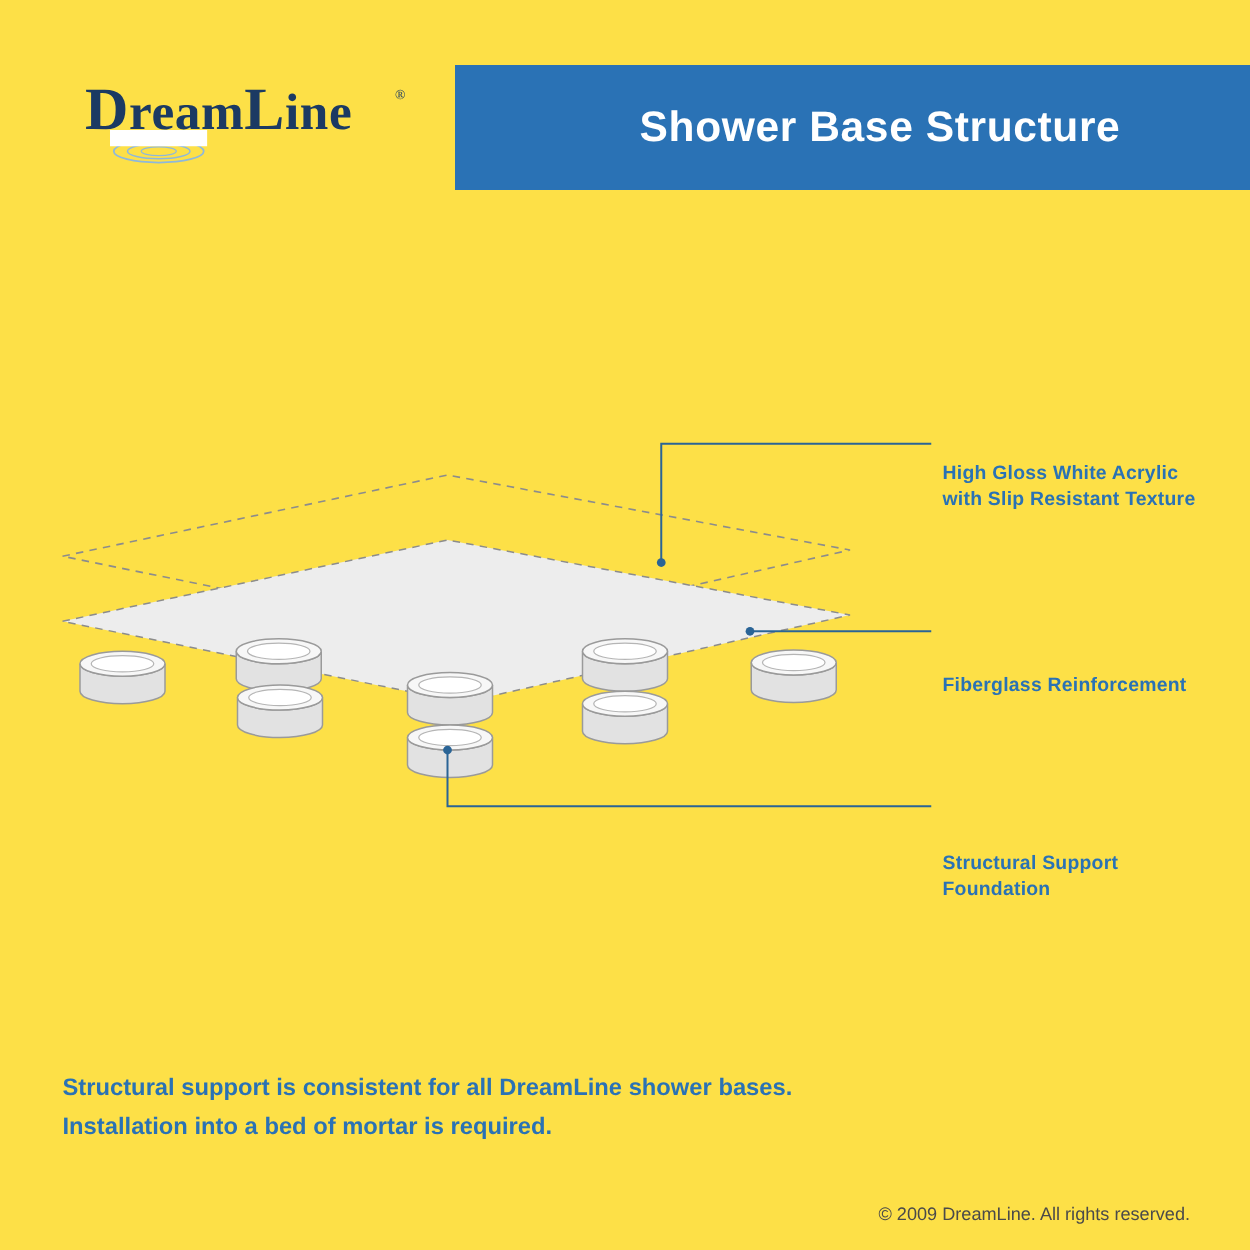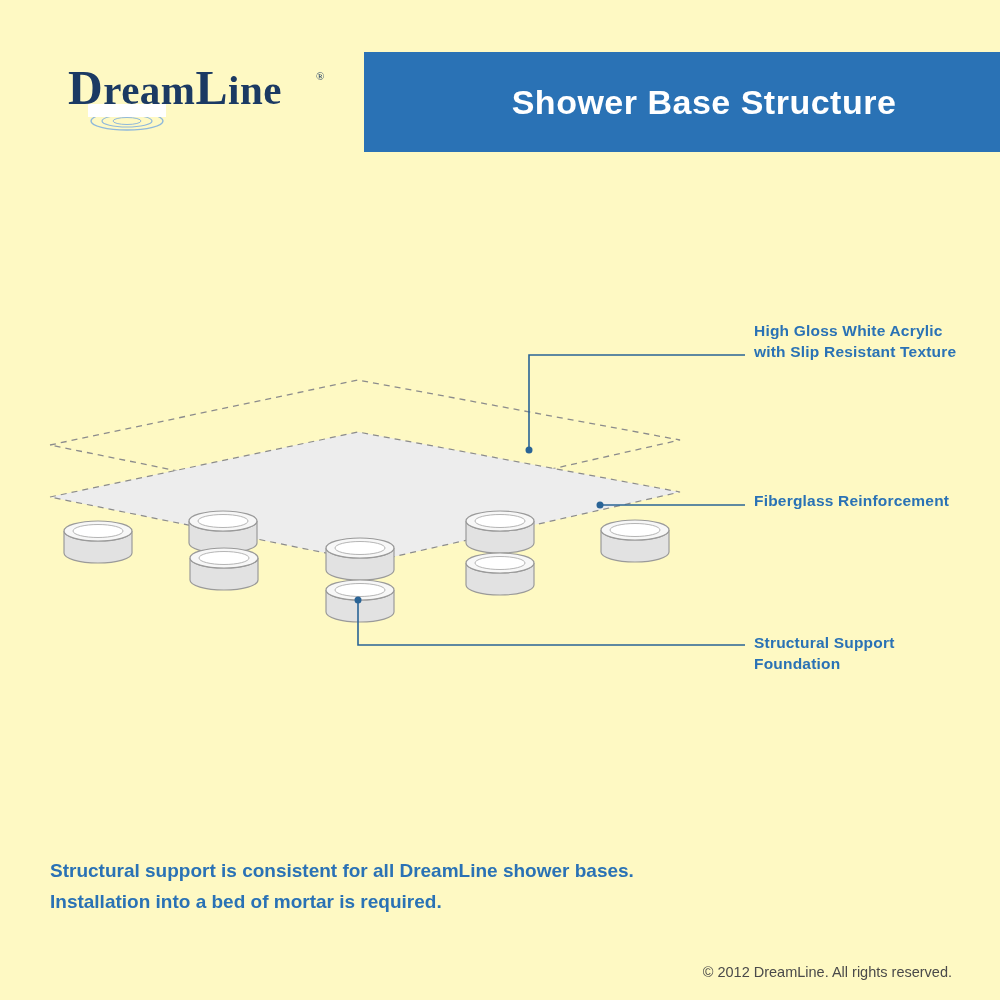--- a/index.html
+++ b/index.html
@@ -10,21 +10,21 @@
   body {
     width: 1000px;
     height: 1000px;
     position: relative;
     font-family: "Liberation Sans", sans-serif;
     overflow: hidden;
   }
   .page {
     position: absolute;
     inset: 0;
-    background: #fef9c3;
+    background: #fde047;
   }
 
   
   .header {
     position: absolute;
     left: 0;
     top: 52px;
     width: 1000px;
     height: 100px;
   }
@@ -100,20 +100,21 @@
   .diagram svg { display: block; }
 
   .callout {
     position: absolute;
     color: #2a72b5;
     font-size: 15.5px;
     font-weight: bold;
     line-height: 21px;
     letter-spacing: 0.2px;
     font-family: "Liberation Sans", sans-serif;
+    margin-top: 48px;
   }
   .callout-1 { left: 754px; top: 60px; width: 210px; }
   .callout-2 { left: 754px; top: 230px; width: 210px; }
   .callout-3 { left: 754px; top: 372px; width: 215px; }
 
   
   .note {
     position: absolute;
     left: 50px;
     top: 855px;
@@ -226,15 +227,15 @@
         <circle cx="358" cy="340" r="3.5" fill="#2a6496" stroke="none"></circle>
       </g>
     </svg>
 
     <div class="callout callout-1">High Gloss White Acrylic with Slip Resistant Texture</div>
     <div class="callout callout-3">Structural Support Foundation</div>
     <div class="callout callout-2">Fiberglass Reinforcement</div>
   </div>
 
   <div class="note">Structural support is consistent for all DreamLine shower bases. Installation into a bed of mortar is required.</div>
-  <div class="copyright">© 2012 DreamLine. All rights reserved.</div>
+  <div class="copyright">© 2009 DreamLine. All rights reserved.</div>
 
 </div>
 
 </body></html>

